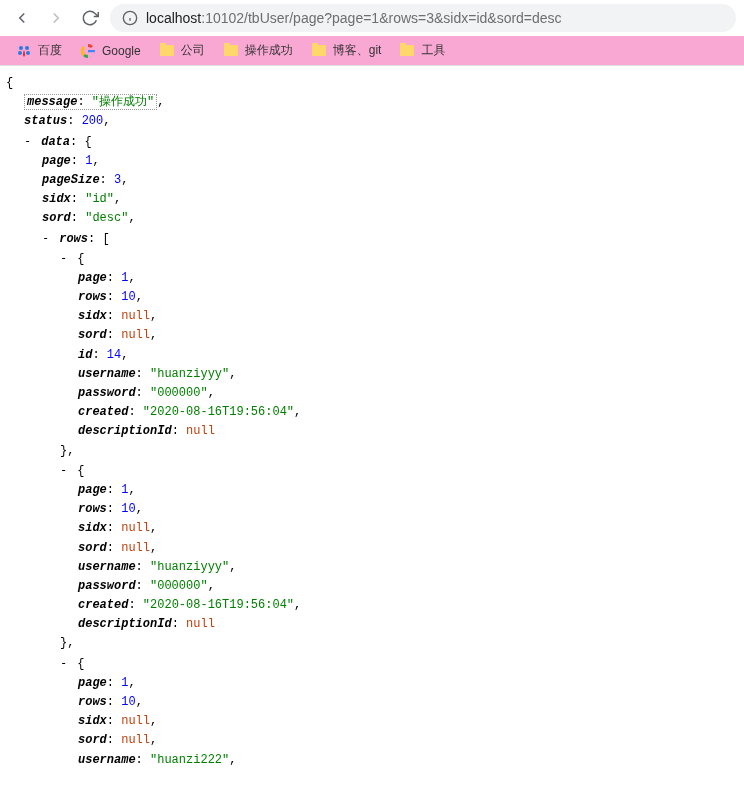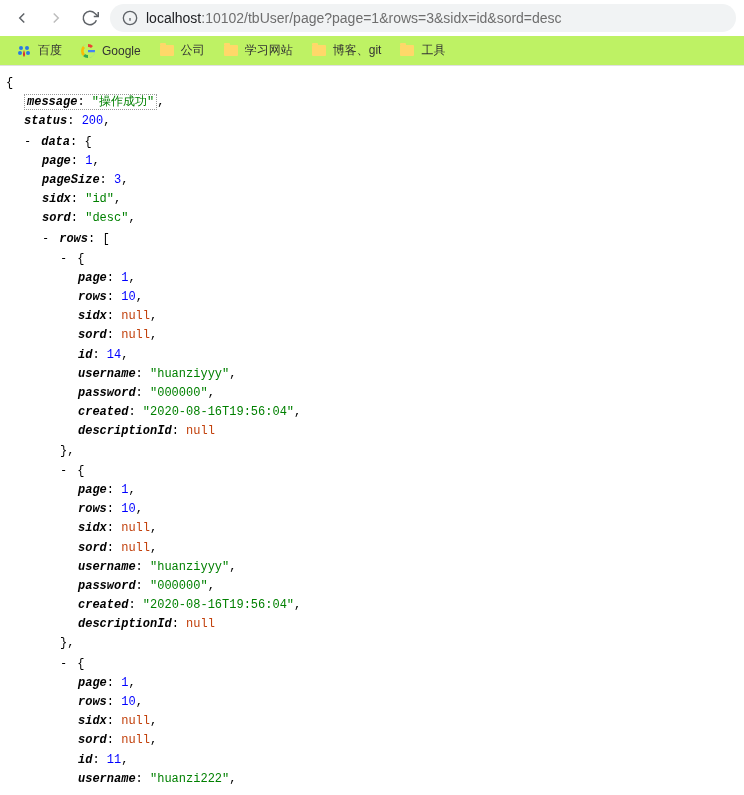--- a/index.html
+++ b/index.html
@@ -8,21 +8,21 @@
 
 .toolbar { display: flex; align-items: center; padding: 4px 8px; gap: 6px; height: 36px; background: #fff; }
 .nav-btn { width: 28px; height: 28px; display: flex; align-items: center; justify-content: center; cursor: pointer; border-radius: 14px; color: #5f6368; }
 .nav-btn.disabled { color: #bdbdbd; }
 .addr-bar { display: flex; align-items: center; flex: 1; height: 28px; background: #f1f3f4; border-radius: 14px; padding: 0 12px; gap: 8px; color: #5f6368; font-size: 14px; }
 .addr-text { color: #202124; font-size: 14px; white-space: nowrap; overflow: hidden; }
 .addr-host { color: #202124; }
 .addr-path { color: #6e6e6e; }
 
 
-.bookmarks { display: flex; align-items: center; padding: 4px 16px; gap: 18px; height: 30px; border-bottom: 1px solid #e0e0e0; background: #bef264; }
+.bookmarks { display: flex; align-items: center; padding: 4px 16px; gap: 18px; height: 30px; border-bottom: 1px solid #e0e0e0; background: #f9a8d4; }
 .bm-item { display: flex; align-items: center; gap: 6px; cursor: pointer; font-size: 12px; color: #333; }
 .bm-icon { width: 16px; height: 16px; display: inline-flex; align-items: center; justify-content: center; }
 .folder-icon { width: 14px; height: 11px; background: #ffd869; border-radius: 1px; position: relative; }
 .folder-icon::before { content: ""; position: absolute; top: -2px; left: 0; width: 6px; height: 2px; background: #ffd869; border-radius: 1px 1px 0 0; }
 
 
 .json-viewer { font-family: Consolas, "Courier New", monospace; font-size: 12px; padding: 8px 6px; line-height: 1.6; color: #000; }
 .json-viewer .line { white-space: pre; }
 .indent-0 { padding-left: 0px; }
 .indent-1 { padding-left: 18px; }
@@ -94,21 +94,21 @@
   <div class="bm-item">
     <span class="bm-icon">
         <span class="folder-icon"></span>
       </span>
     <span>公司</span>
   </div>
   <div class="bm-item">
     <span class="bm-icon">
         <span class="folder-icon"></span>
       </span>
-    <span>学习网站</span>
+    <span>操作成功</span>
   </div>
   <div class="bm-item">
     <span class="bm-icon">
         <span class="folder-icon"></span>
       </span>
     <span>博客、git</span>
   </div>
   <div class="bm-item">
     <span class="bm-icon">
         <span class="folder-icon"></span>
@@ -149,16 +149,15 @@
 <div class="line indent-4"><span class="key">password</span><span class="punct">: </span><span class="str">"000000"</span><span class="punct">,</span></div>
 <div class="line indent-4"><span class="key">created</span><span class="punct">: </span><span class="str">"2020-08-16T19:56:04"</span><span class="punct">,</span></div>
 <div class="line indent-4"><span class="key">descriptionId</span><span class="punct">: </span><span class="nul">null</span></div>
 <div class="line indent-3"><span class="punct">},</span></div>
 
 <div class="line indent-3"><span class="toggler">-</span> <span class="punct">{</span></div>
 <div class="line indent-4"><span class="key">page</span><span class="punct">: </span><span class="num">1</span><span class="punct">,</span></div>
 <div class="line indent-4"><span class="key">rows</span><span class="punct">: </span><span class="num">10</span><span class="punct">,</span></div>
 <div class="line indent-4"><span class="key">sidx</span><span class="punct">: </span><span class="nul">null</span><span class="punct">,</span></div>
 <div class="line indent-4"><span class="key">sord</span><span class="punct">: </span><span class="nul">null</span><span class="punct">,</span></div>
-<div class="line indent-4"><span class="key">id</span><span class="punct">: </span><span class="num">11</span><span class="punct">,</span></div>
 <div class="line indent-4"><span class="key">username</span><span class="punct">: </span><span class="str">"huanzi222"</span><span class="punct">,</span></div>
 
 </div>
 
 </body></html>

